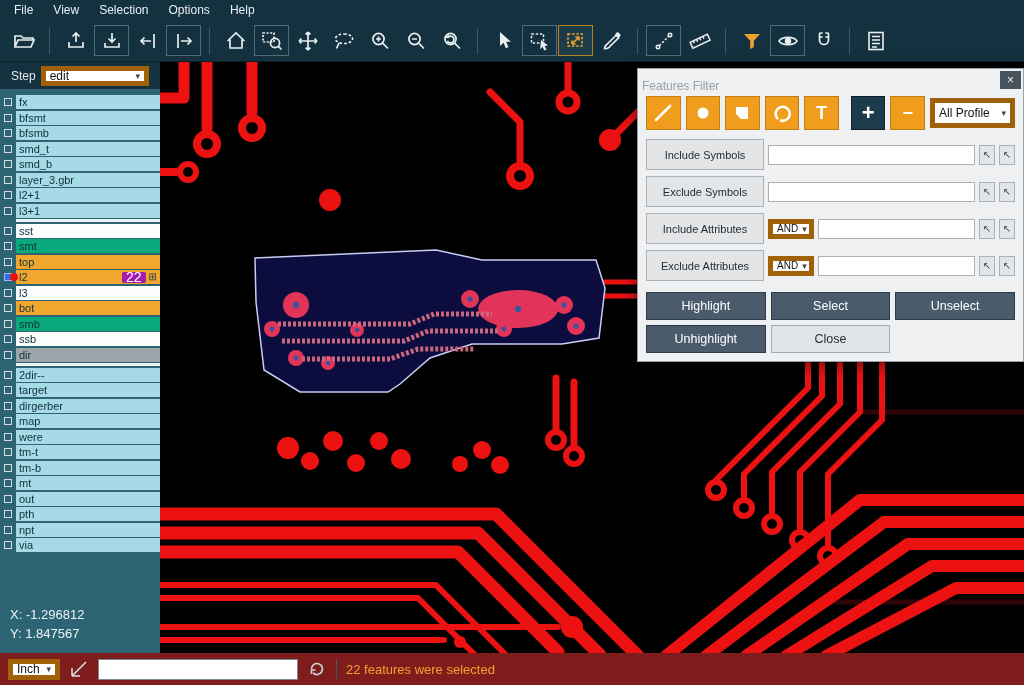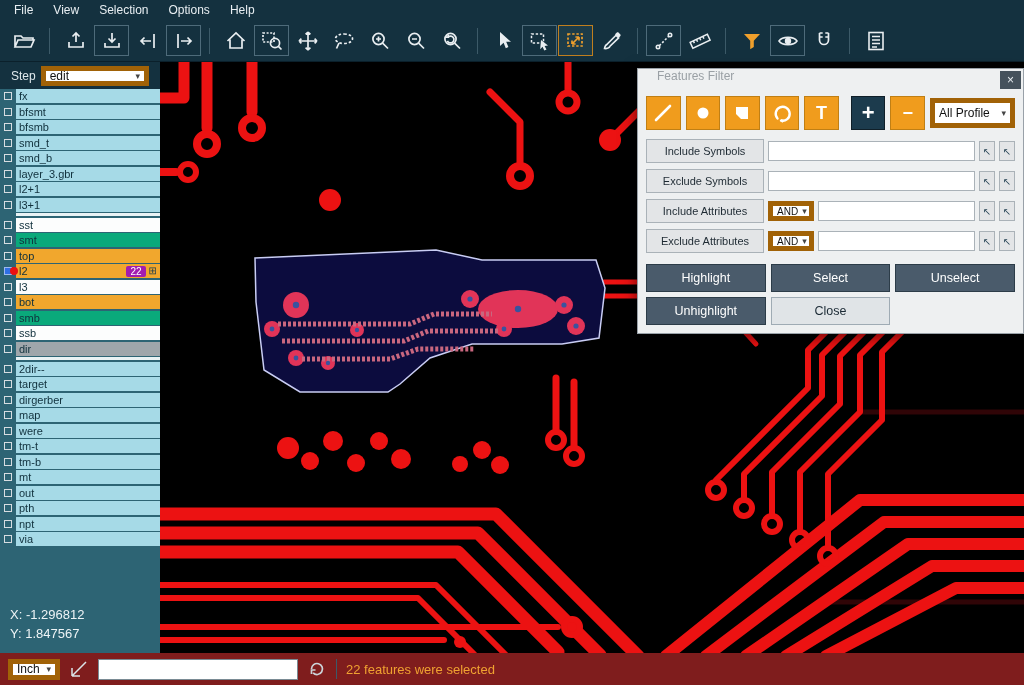--- a/index.html
+++ b/index.html
@@ -13,44 +13,44 @@
   .tool.boxed{border-color:#4e6b7a}
   .tool.active{border-color:#c07f1e;background:#1d3c49}
   .tdiv{width:1px;height:26px;background:#3c5a68;margin:0 7px}
   
   .left-panel{position:absolute;left:0;top:62px;width:160px;height:591px;background:#2d6474;z-index:10}
   .step-row{height:27px;background:#14313f;display:flex;align-items:center;padding:0 11px;gap:5px}
   .step-label{color:#dfe8ec;font-size:12px}
   .combo{background:#fff;border:5px solid #a16207;display:flex;align-items:center;justify-content:space-between;padding:0 4px;font-size:12px;color:#111}
   .step-combo{flex:1;height:20px}
   .dd{font-size:9px;color:#444;margin-left:4px}
-  .layer-list{}
+  .layer-list{padding-top:6px}
   .layer-row{position:relative;display:flex;align-items:stretch;height:14px;margin-bottom:1.5px}
   .cb-cell{width:16px;display:flex;align-items:center;justify-content:center}
   .checkbox{width:8px;height:8px;border:1px solid #d7dde1}
   .checkbox.active{background:#2f6fe4;border-color:#9db9ee}
   .active-dot{position:absolute;left:10px;top:3px;width:8px;height:8px;border-radius:50%;background:#ea1111;z-index:2}
   .layer-label{flex:1;display:flex;align-items:center;min-width:0;padding:0 3px;font-size:11px;color:#10303c}
   .c-cyan{background:#a6dae7}.c-white{background:#fcfdfd}.c-green{background:#0aa97b}.c-orange{background:#f1a72d}.c-gray{background:#9fa6ab}
   .layer-gap{height:3px;background:#e9f2f4;margin-left:16px;margin-bottom:1.5px}
-  .layer-count{margin-left:auto;background:#a21caf;color:#fff;font-size:10px;line-height:11px;height:11px;padding:0 4px;border-radius:2px}
+  .layer-count{margin-left:auto;background:#a21caf;color:#fff;font-size:14px;line-height:11px;height:11px;padding:0 4px;border-radius:2px}
   .layer-grid{color:#1c3b4d;font-size:10px;line-height:10px;margin-left:3px}
   .coords{position:absolute;left:10px;bottom:10px;color:#eef4f6;font-size:13px;line-height:19px}
   
   .canvas{position:absolute;left:160px;top:62px;width:864px;height:591px;z-index:1;display:block}
   
   .dialog{position:absolute;left:637px;top:68px;width:387px;background:#eef0f1;border:1px solid #99a1a8;box-shadow:0 3px 14px rgba(0,0,0,.55);z-index:30}
-  .dialog-title{height:24px;display:flex;align-items:flex-start;padding-left:19px;color:#9aa0a5;font-size:12px;position:relative}
+  .dialog-title{height:24px;display:flex;align-items:flex-end;padding-left:4px;color:#9aa0a5;font-size:12px;position:relative}
   .dialog-close{position:absolute;right:2px;top:2px;width:21px;height:18px;background:#46525c;color:#e9eef1;display:flex;align-items:center;justify-content:center;font-size:12px}
   .type-row{display:flex;align-items:center;gap:5px;padding:3px 8px 6px}
   .type-btn{width:37px;height:34px;background:#f09c1d;border:1px solid #c07f14;display:flex;align-items:center;justify-content:center;color:#fff;font-size:18px;font-weight:bold}
   .type-btn.plus{background:#1c3b4d;border-color:#101f28;margin-left:7px;font-size:22px}
   .profile-combo{margin-left:auto;width:90px;height:30px}
   .filter-row{display:flex;align-items:center;gap:4px;padding:3px 8px}
-  .filter-label{width:118px;height:24px;background:#e3e5e7;border:1px solid #aab2b8;display:flex;align-items:center;justify-content:center;font-size:11px;color:#1e2a33;flex:none}
+  .filter-label{width:118px;height:31px;background:#e3e5e7;border:1px solid #aab2b8;display:flex;align-items:center;justify-content:center;font-size:11px;color:#1e2a33;flex:none}
   .and-combo{width:46px;height:20px;font-size:10px;flex:none}
   .filter-input{flex:1;min-width:0;height:20px;background:#fff;border:1px solid #aab2b8;font-size:11px;padding:0 4px;font-family:"Liberation Sans",sans-serif}
   .pick-btn{width:16px;height:20px;background:#e3e5e7;border:1px solid #aab2b8;display:flex;align-items:center;justify-content:center;font-size:10px;color:#1c3b4d;flex:none}
   .action-grid{display:grid;grid-template-columns:1fr 1fr 1fr;gap:5px;padding:8px}
   .action-btn{height:28px;display:flex;align-items:center;justify-content:center;font-size:12.5px}
   .action-dark{background:#4a5b6b;border:1px solid #2c3c48;color:#fff}
   .action-light{background:#e0e4e7;border:1px solid #9fabb4;color:#1c2b36}
   
   .bottombar{position:absolute;left:0;top:653px;width:1024px;height:32px;background:#7f1d1d;display:flex;align-items:center;gap:9px;padding:8px 8px;z-index:25}
   .unit-combo{width:52px;height:21px}

